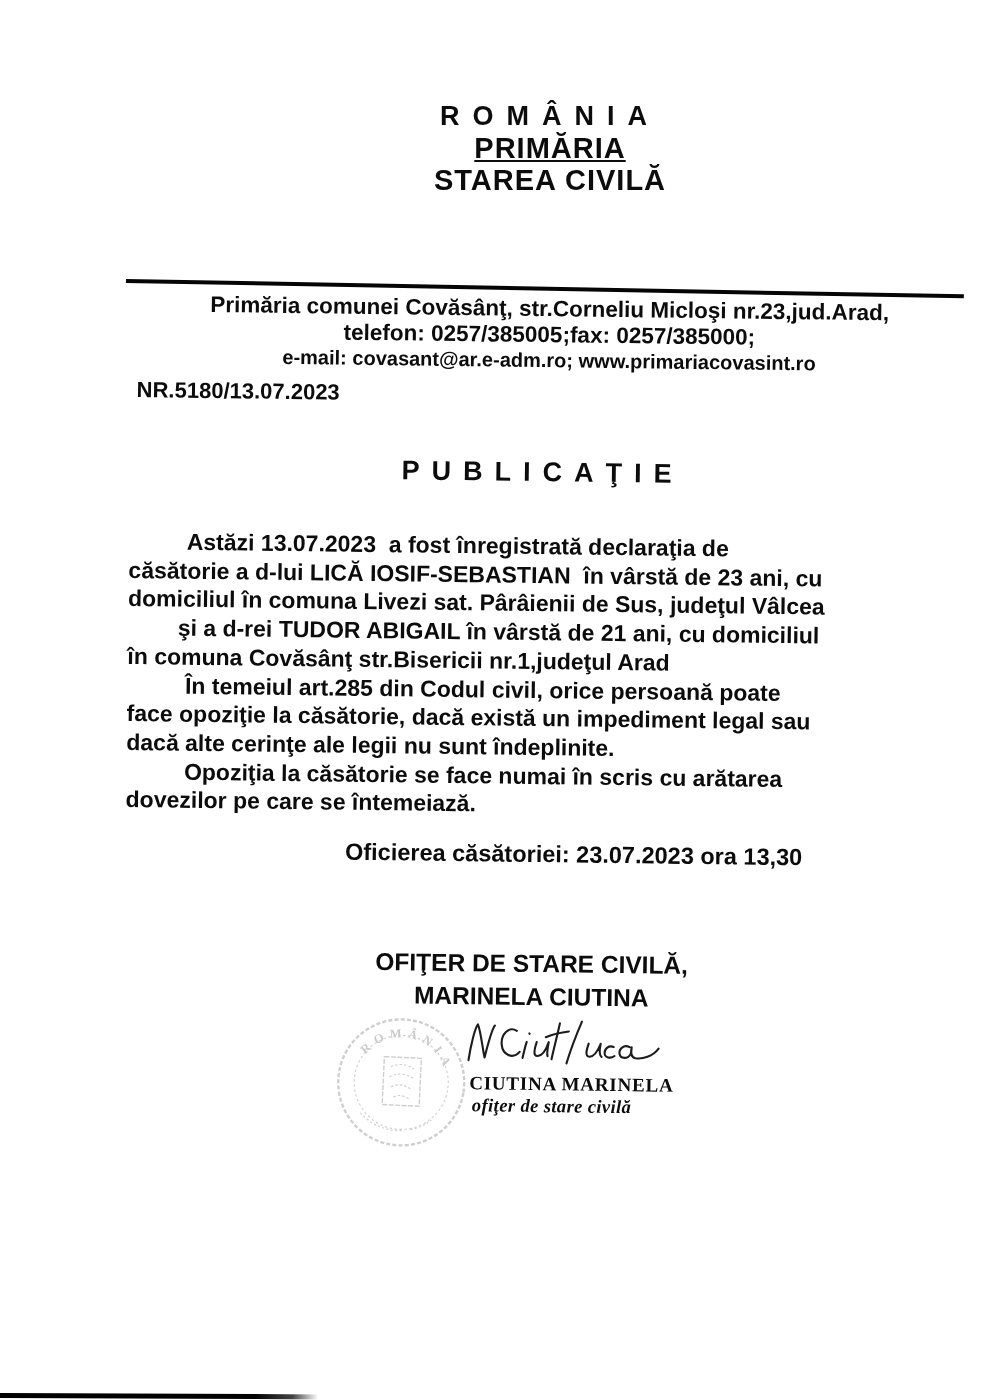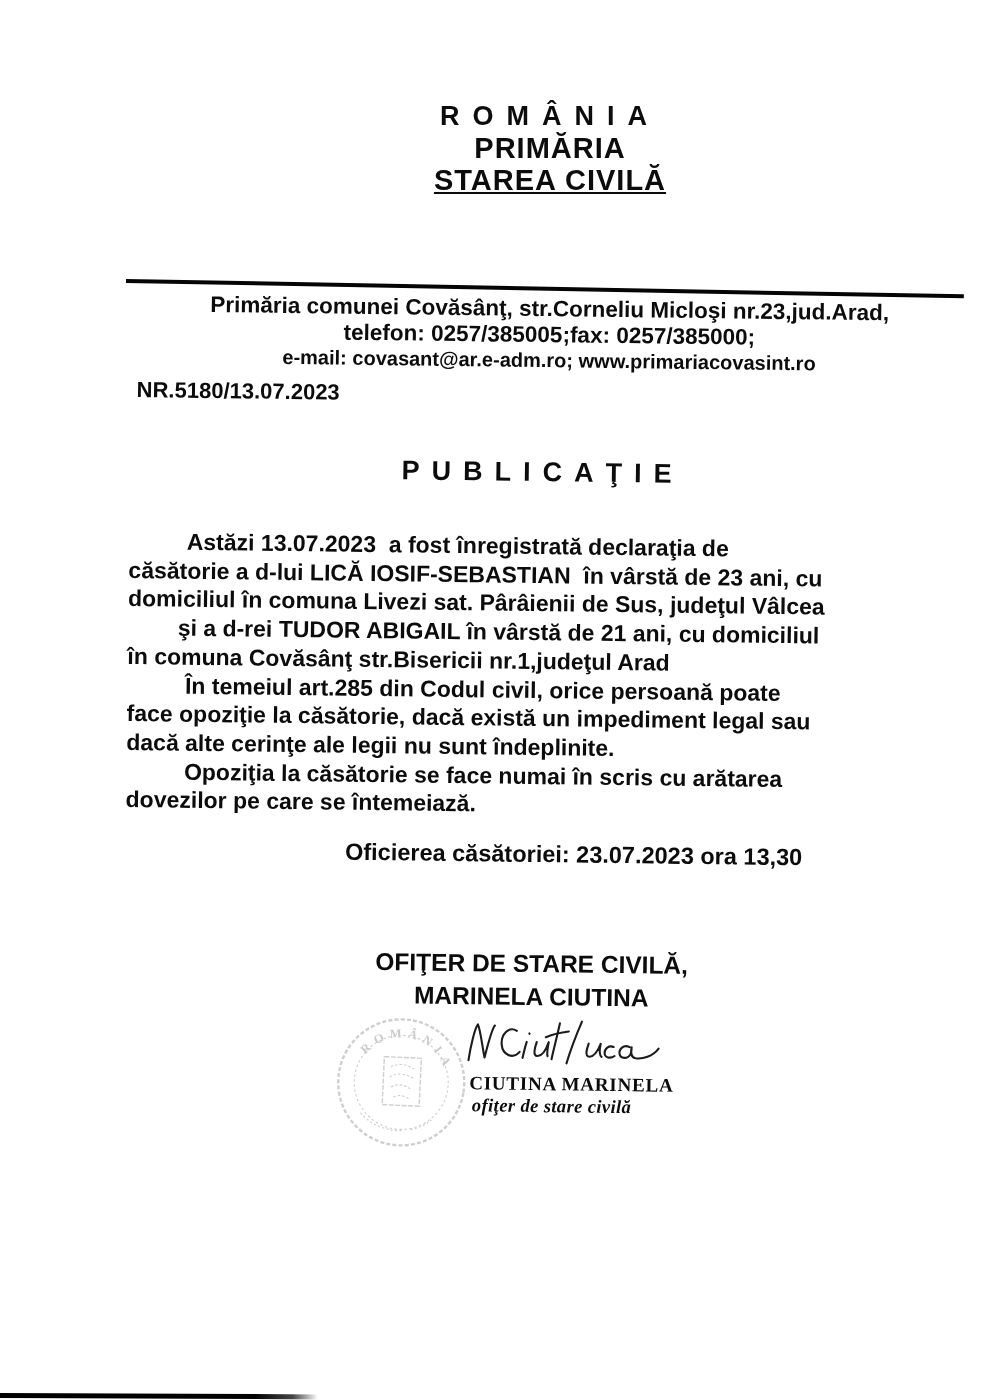--- a/index.html
+++ b/index.html
@@ -18,22 +18,22 @@
     transform:rotate(0.7deg);
     transform-origin:128px 280px;
   }
   .letterhead {
     position:absolute; top:100px; left:120px; width:860px;
     text-align:center; font-weight:bold; line-height:32px;
   }
   .lh-country  { font-size:27px; letter-spacing:13px; }
   .lh-county   { font-size:27px; letter-spacing:12px; word-spacing:14px; }
   .lh-commune  { font-size:29px; letter-spacing:1.5px; }
-  .lh-institution { font-size:29px; letter-spacing:1px; }
-  .lh-department  { font-size:29px; letter-spacing:1px;text-decoration:underline; }
+  .lh-institution { font-size:29px; letter-spacing:1px;text-decoration:underline; }
+  .lh-department  { font-size:29px; letter-spacing:1px; }
   .rule {
     position:absolute; top:279px; left:126px; width:838px; height:4px;
     background:#050505; transform:rotate(0.35deg); transform-origin:left center;
   }
   .contact {
     position:absolute; top:290px; left:110px; width:880px;
     text-align:center; font-weight:bold;
   }
   .contact-address { font-size:22.5px; line-height:27px; }
   .contact-phone   { font-size:22.5px; line-height:26px; }

